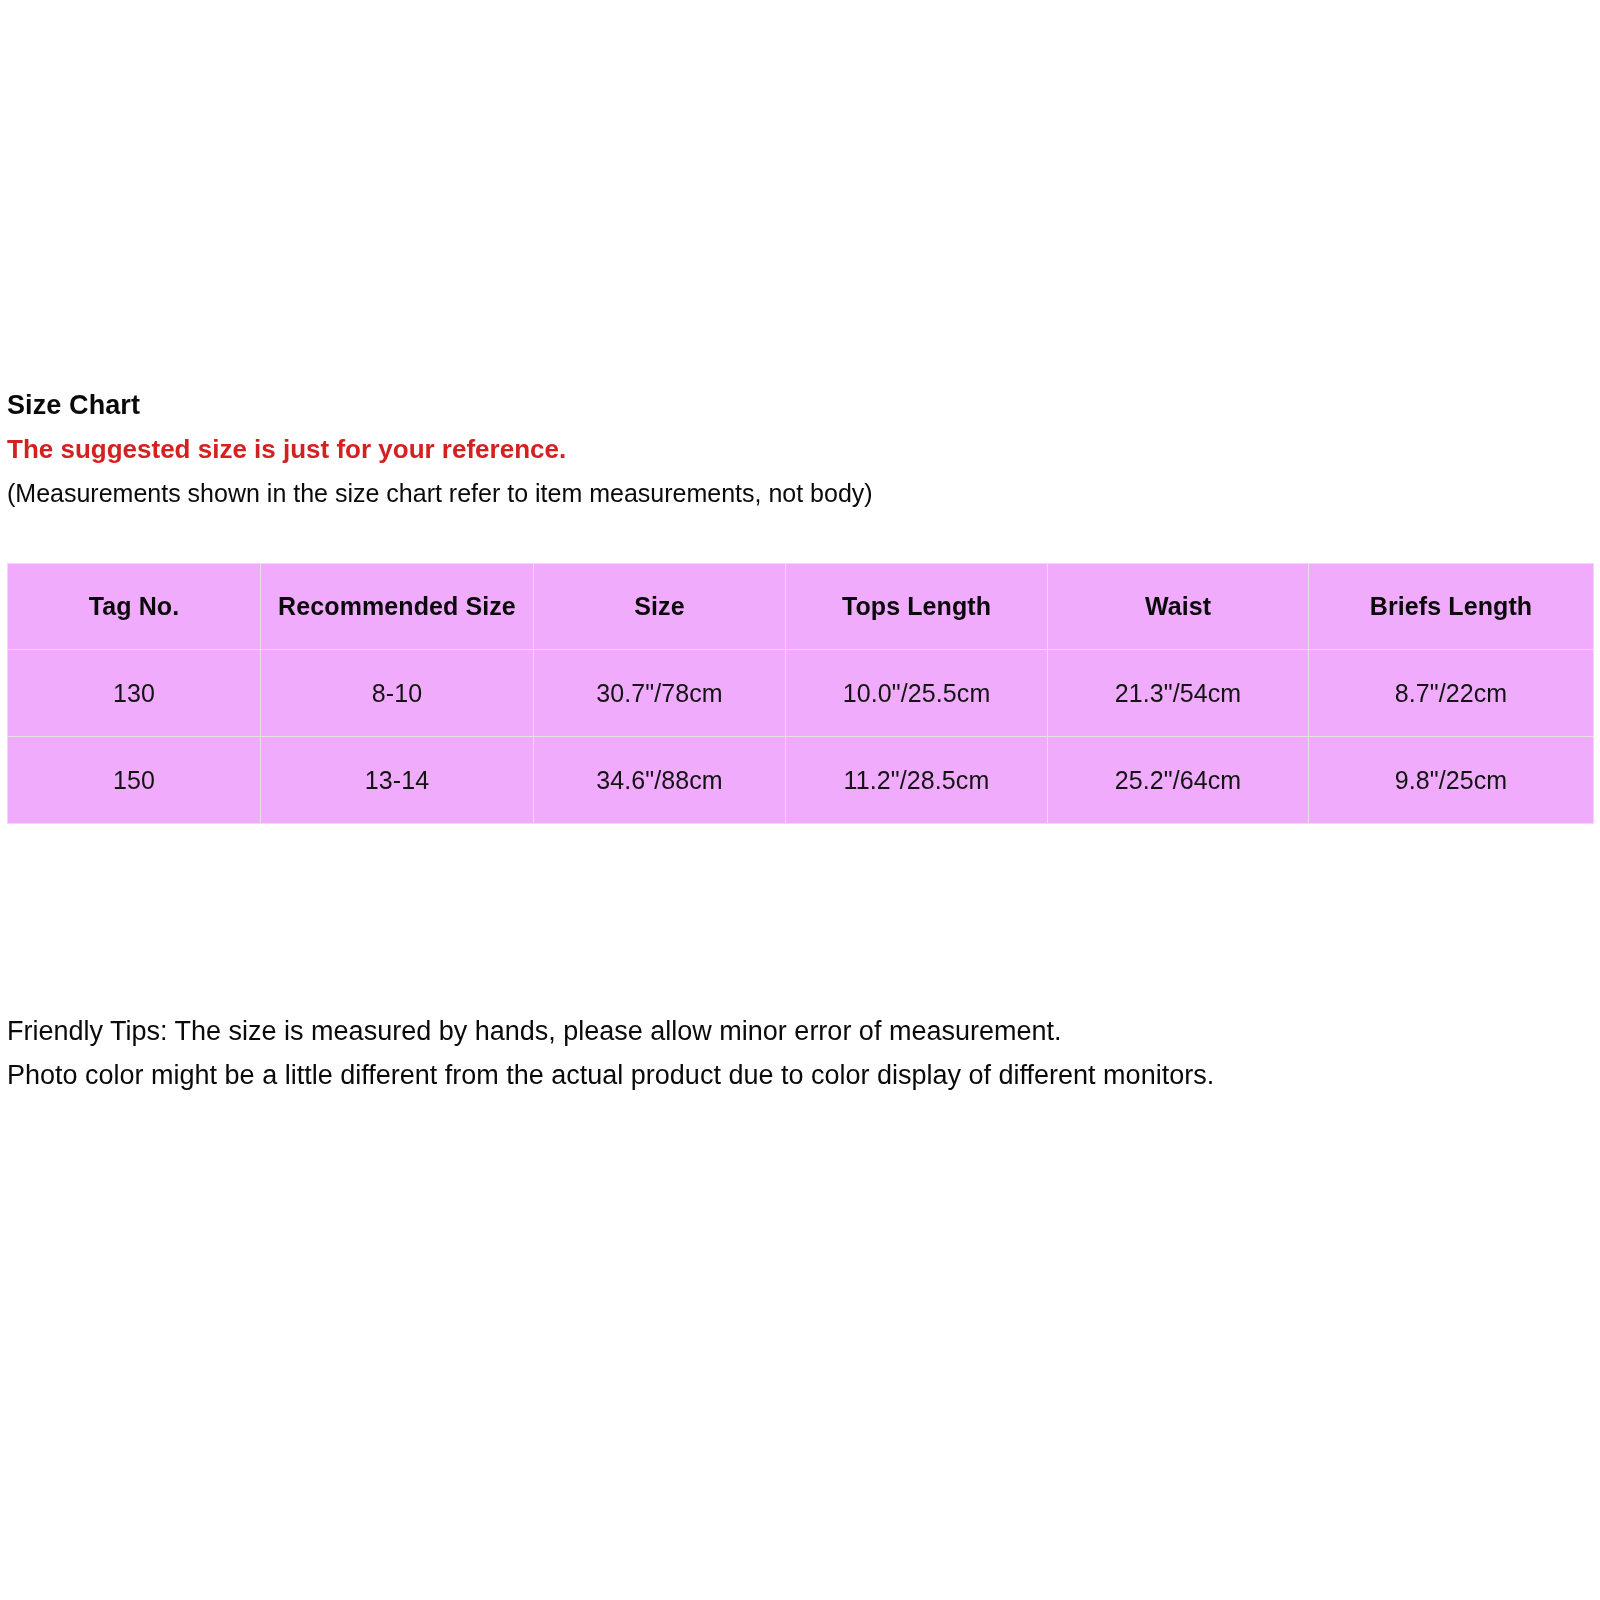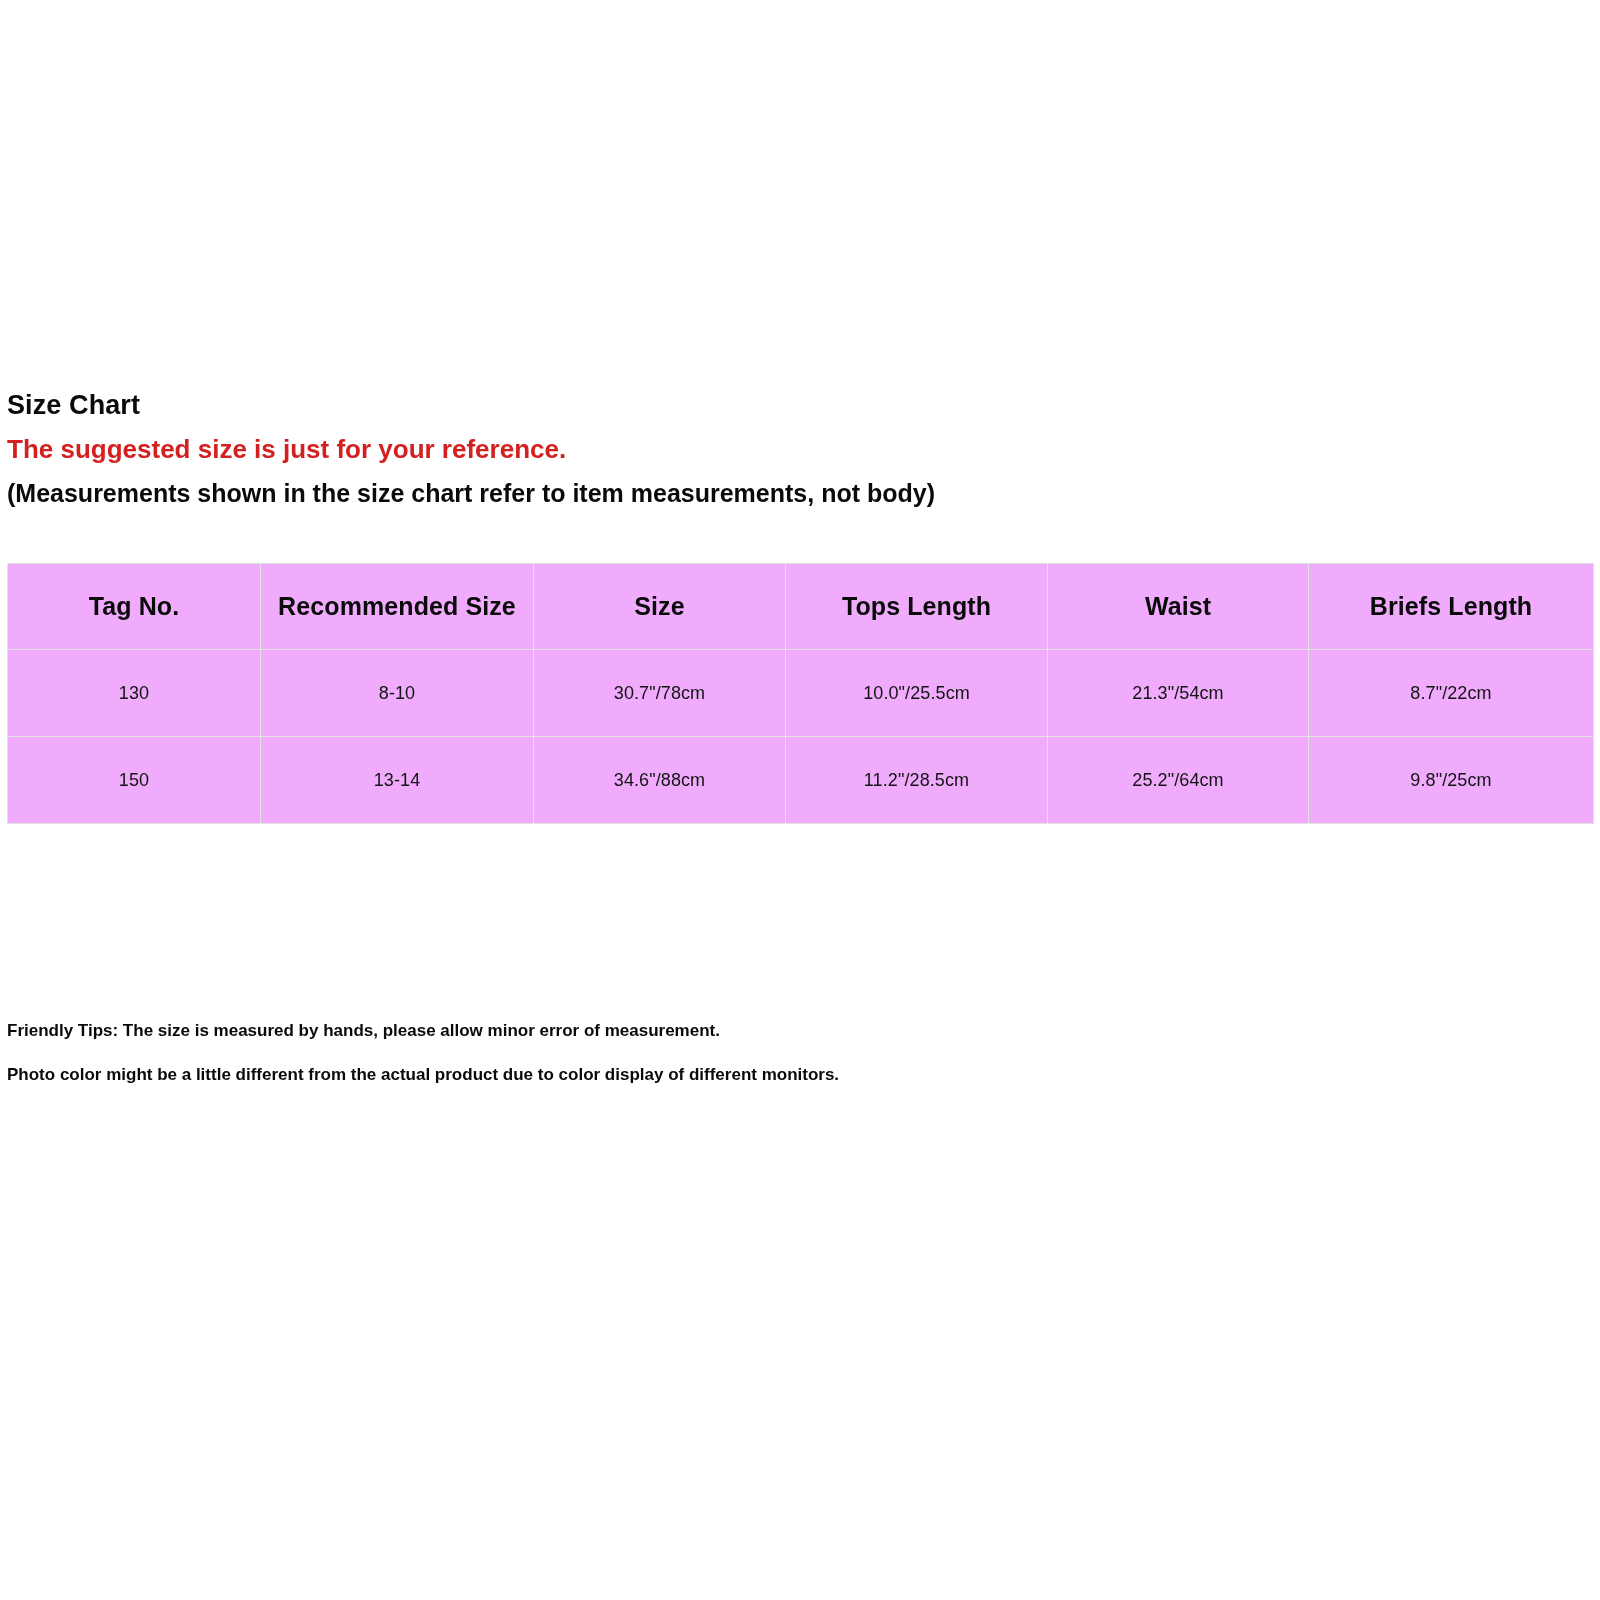--- a/index.html
+++ b/index.html
@@ -43,21 +43,21 @@
   .note-red {
     font-size: 26px;
     font-weight: bold;
     line-height: 44px;
     color: #d32020;
     white-space: nowrap;
   }
 
   .note-bold {
     font-size: 25px;
-    font-weight: bold;
+    font-weight: normal;
     line-height: 44px;
     color: #0a0a0a;
     white-space: nowrap;
   }
 
   
   .size-table {
     position: absolute;
     left: 7px;
     top: 563px;
@@ -86,37 +86,37 @@
   .size-table thead th {
     height: 85px;
     font-size: 25px;
     font-weight: bold;
     color: #0a0a0a;
     letter-spacing: 0.1px;
   }
 
   .size-table tbody td {
     height: 86px;
-    font-size: 18px;
+    font-size: 25px;
     font-weight: normal;
     color: #131313;
     letter-spacing: 0.1px;
   }
 
   
   .footer-block {
     position: absolute;
     left: 7px;
     top: 1009px;
     width: 1586px;
   }
 
   .tip {
-    font-size: 17px;
-    font-weight: bold;
+    font-size: 27px;
+    font-weight: normal;
     line-height: 44px;
     color: #0a0a0a;
     white-space: nowrap;
   }
 </style>
 </head>
 <body>
 
 <div class="page">
 

